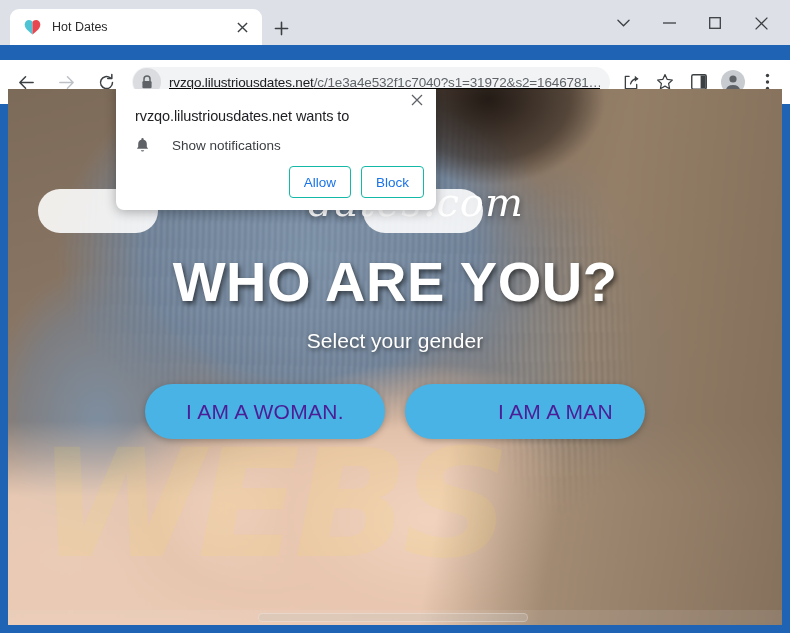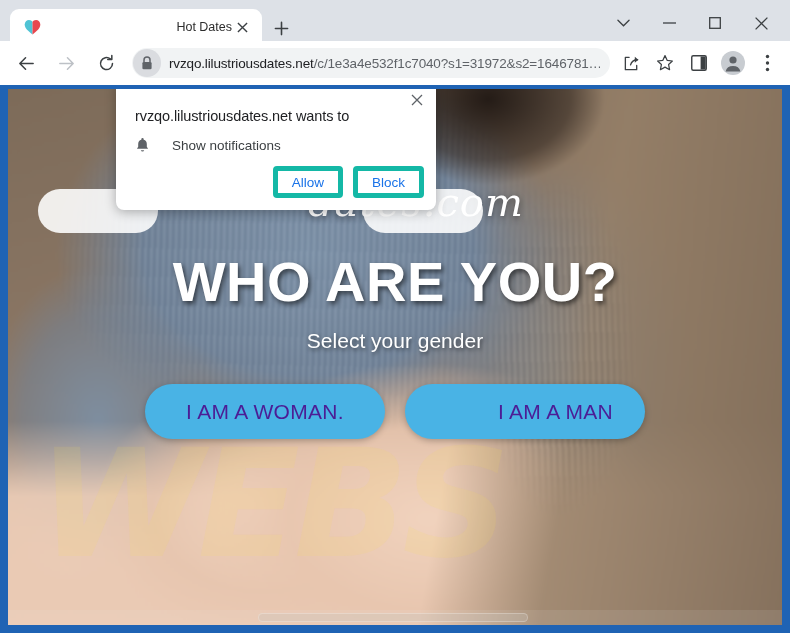--- a/index.html
+++ b/index.html
@@ -43,21 +43,20 @@
     position: relative;
     flex: 0 0 auto;
   }
   #tab-title {
     margin-left: 11px;
     font-size: 12.5px;
     color: #2c2c2c;
     white-space: nowrap;
     overflow: hidden;
     flex: 1 1 auto;
-    text-align: right;
   }
   #tab-close {
     width: 20px; height: 20px;
     display: flex; align-items: center; justify-content: center;
     border-radius: 50%;
     flex: 0 0 auto;
     margin-right: 2px;
   }
   #newtab {
     position: absolute;
@@ -73,26 +72,27 @@
     height: 34px;
   }
   #wincontrols > div {
     width: 46px; height: 32px;
     display: flex; align-items: center; justify-content: center;
   }
 
   
   #toolbar {
     position: absolute;
-    left: 0; top: 41px;
+    left: 0; top: 60px;
     width: 790px; height: 44px;
     background: #ffffff;
     display: flex;
     align-items: center;
     padding: 0 6px;
+    text-decoration: underline;
   }
   .navbtn {
     width: 32px; height: 32px;
     display: flex; align-items: center; justify-content: center;
     border-radius: 50%;
     flex: 0 0 auto;
     margin: 0 4px;
   }
   #omnibox {
     flex: 1 1 auto;
@@ -336,21 +336,21 @@
     position: absolute;
     right: 12px; bottom: 12px;
     display: flex;
     gap: 10px;
   }
   .perm-btn {
     min-width: 62px;
     height: 32px;
     padding: 0 14px;
     background: #ffffff;
-    border: 5px solid #14b8a6;
+    border: 1px solid #14b8a6;
     border-radius: 4px;
     color: #1a73e8;
     font-size: 13.5px;
     font-family: "Liberation Sans", sans-serif;
     display: flex;
     align-items: center;
     justify-content: center;
   }
 </style>
 </head>

